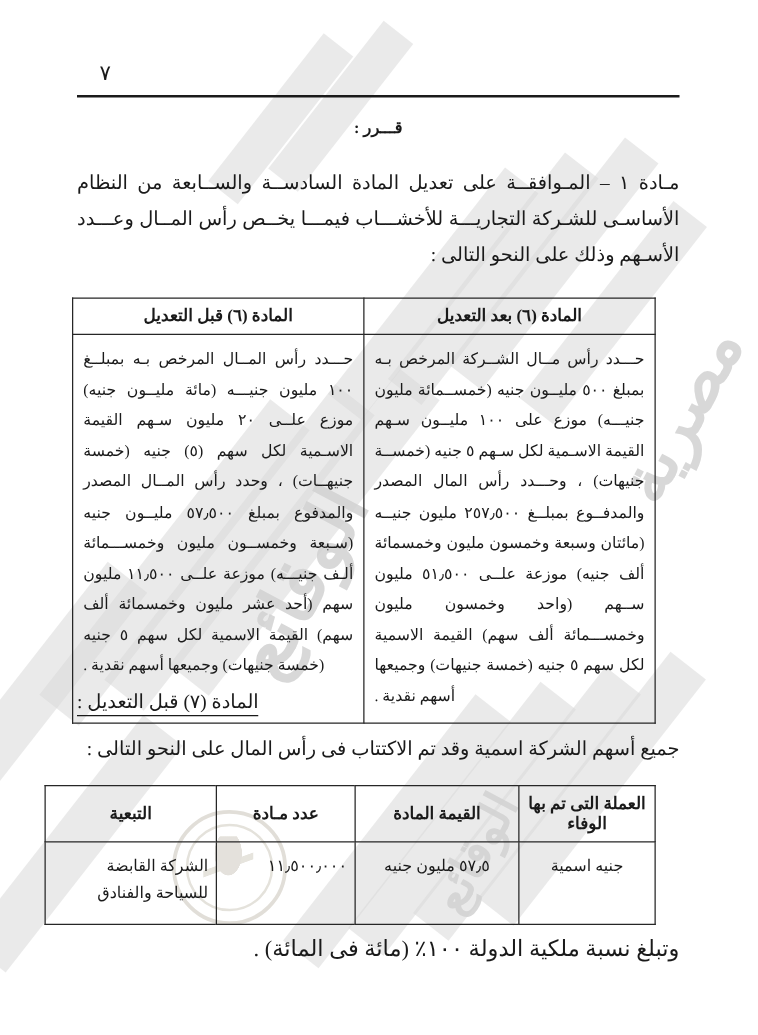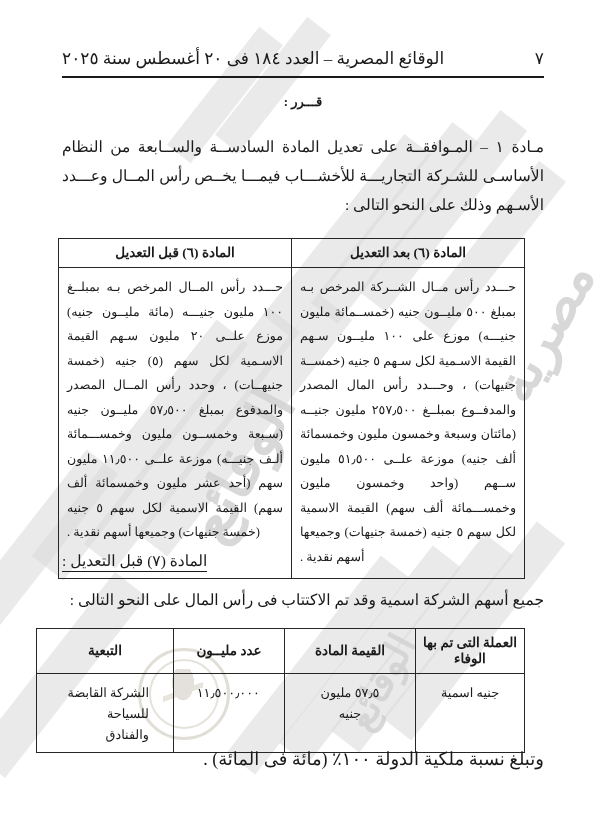--- a/index.html
+++ b/index.html
@@ -129,21 +129,21 @@
 
   
   .tbl {
     position: absolute;
     border-collapse: collapse;
     table-layout: fixed;
   }
   .tbl td, .tbl th {
     border: 1.6px solid #262626;
     vertical-align: top;
-    padding: 6px 24px;
+    padding: 6px 6px;
   }
   .tbl th {
     font-weight: bold;
     font-size: 13.5px;
     text-align: center;
     vertical-align: middle;
     padding: 6px 5px;
     line-height: 16px;
   }
 
@@ -199,21 +199,21 @@
   #table-subscription th.c-nominal     { width: 120px; }
   #table-subscription th.c-currency    { width: 98px; }
   #table-subscription td {
     font-size: 12.8px;
     line-height: 21px;
     height: 50px;
     vertical-align: top;
     padding-top: 9px;
   }
   #table-subscription td.affiliation { text-align: right; }
-  #table-subscription td.shares      { text-align: center; letter-spacing: .5px; }
+  #table-subscription td.shares      { text-align: right; letter-spacing: .5px; }
   #table-subscription td.nominal     { text-align: center; }
   #table-subscription td.currency    { text-align: center; }
 
   
   .closing-note {
     position: absolute;
     top: 748px;
     left: 62px;
     right: 62px;
     font-size: 18px;
@@ -244,21 +244,20 @@
 
     <div class="wm-text" style="left:470px;top:300px;font-size:54px;transform:rotate(-62deg);">مصرية</div>
     <div class="wm-text" style="left:160px;top:430px;font-size:60px;transform:rotate(-62deg);">الوقائع</div>
     <div class="wm-text" style="left:330px;top:660px;font-size:38px;transform:rotate(-62deg);">الوقائع</div>
     <div class="wm-seal"></div>
   </div>
 
   <div class="content">
 
     <div class="doc-header">
-      <div class="header-title">الوقائع المصرية – العدد ١٨٤ فى ٢٠ أغسطس سنة ٢٠٢٥</div>
       <div class="page-number">٧</div>
     </div>
     <div class="header-rule"></div>
 
     <div class="decision-heading">قـــرر :</div>
 
     <div class="article-para"><b>مـادة ١</b><span> – المـوافقــة على تعديل المادة السادســة والســابعة من النظام الأساسـى للشـركة التجاريـــة للأخشـــاب فيمـــا يخــص رأس المــال وعـــدد الأسـهم وذلك على النحو التالى :</span></div>
 
     <table class="tbl" id="table-article6">
       <thead>
@@ -280,21 +279,21 @@
     </table>
 
     <div class="article7-head"><span>المادة (٧) قبل التعديل :</span></div>
     <div class="article7-lead">جميع أسهم الشركة اسمية وقد تم الاكتتاب فى رأس المال على النحو التالى :</div>
 
     <table class="tbl" id="table-subscription">
       <thead>
         <tr>
           <th class="c-currency">العملة التى تم بها الوفاء</th>
           <th class="c-nominal">القيمة المادة</th>
-          <th class="c-shares">عدد مليــون</th>
+          <th class="c-shares">عدد مـادة</th>
           <th class="c-affiliation">التبعية</th>
         </tr>
       </thead>
       <tbody>
         <tr>
           <td class="currency">جنيه اسمية</td>
           <td class="nominal">٥٧٫٥ مليون جنيه</td>
           <td class="shares">١١٫٥٠٠٫٠٠٠</td>
           <td class="affiliation">الشركة القابضة للسياحة والفنادق</td>
         </tr>

